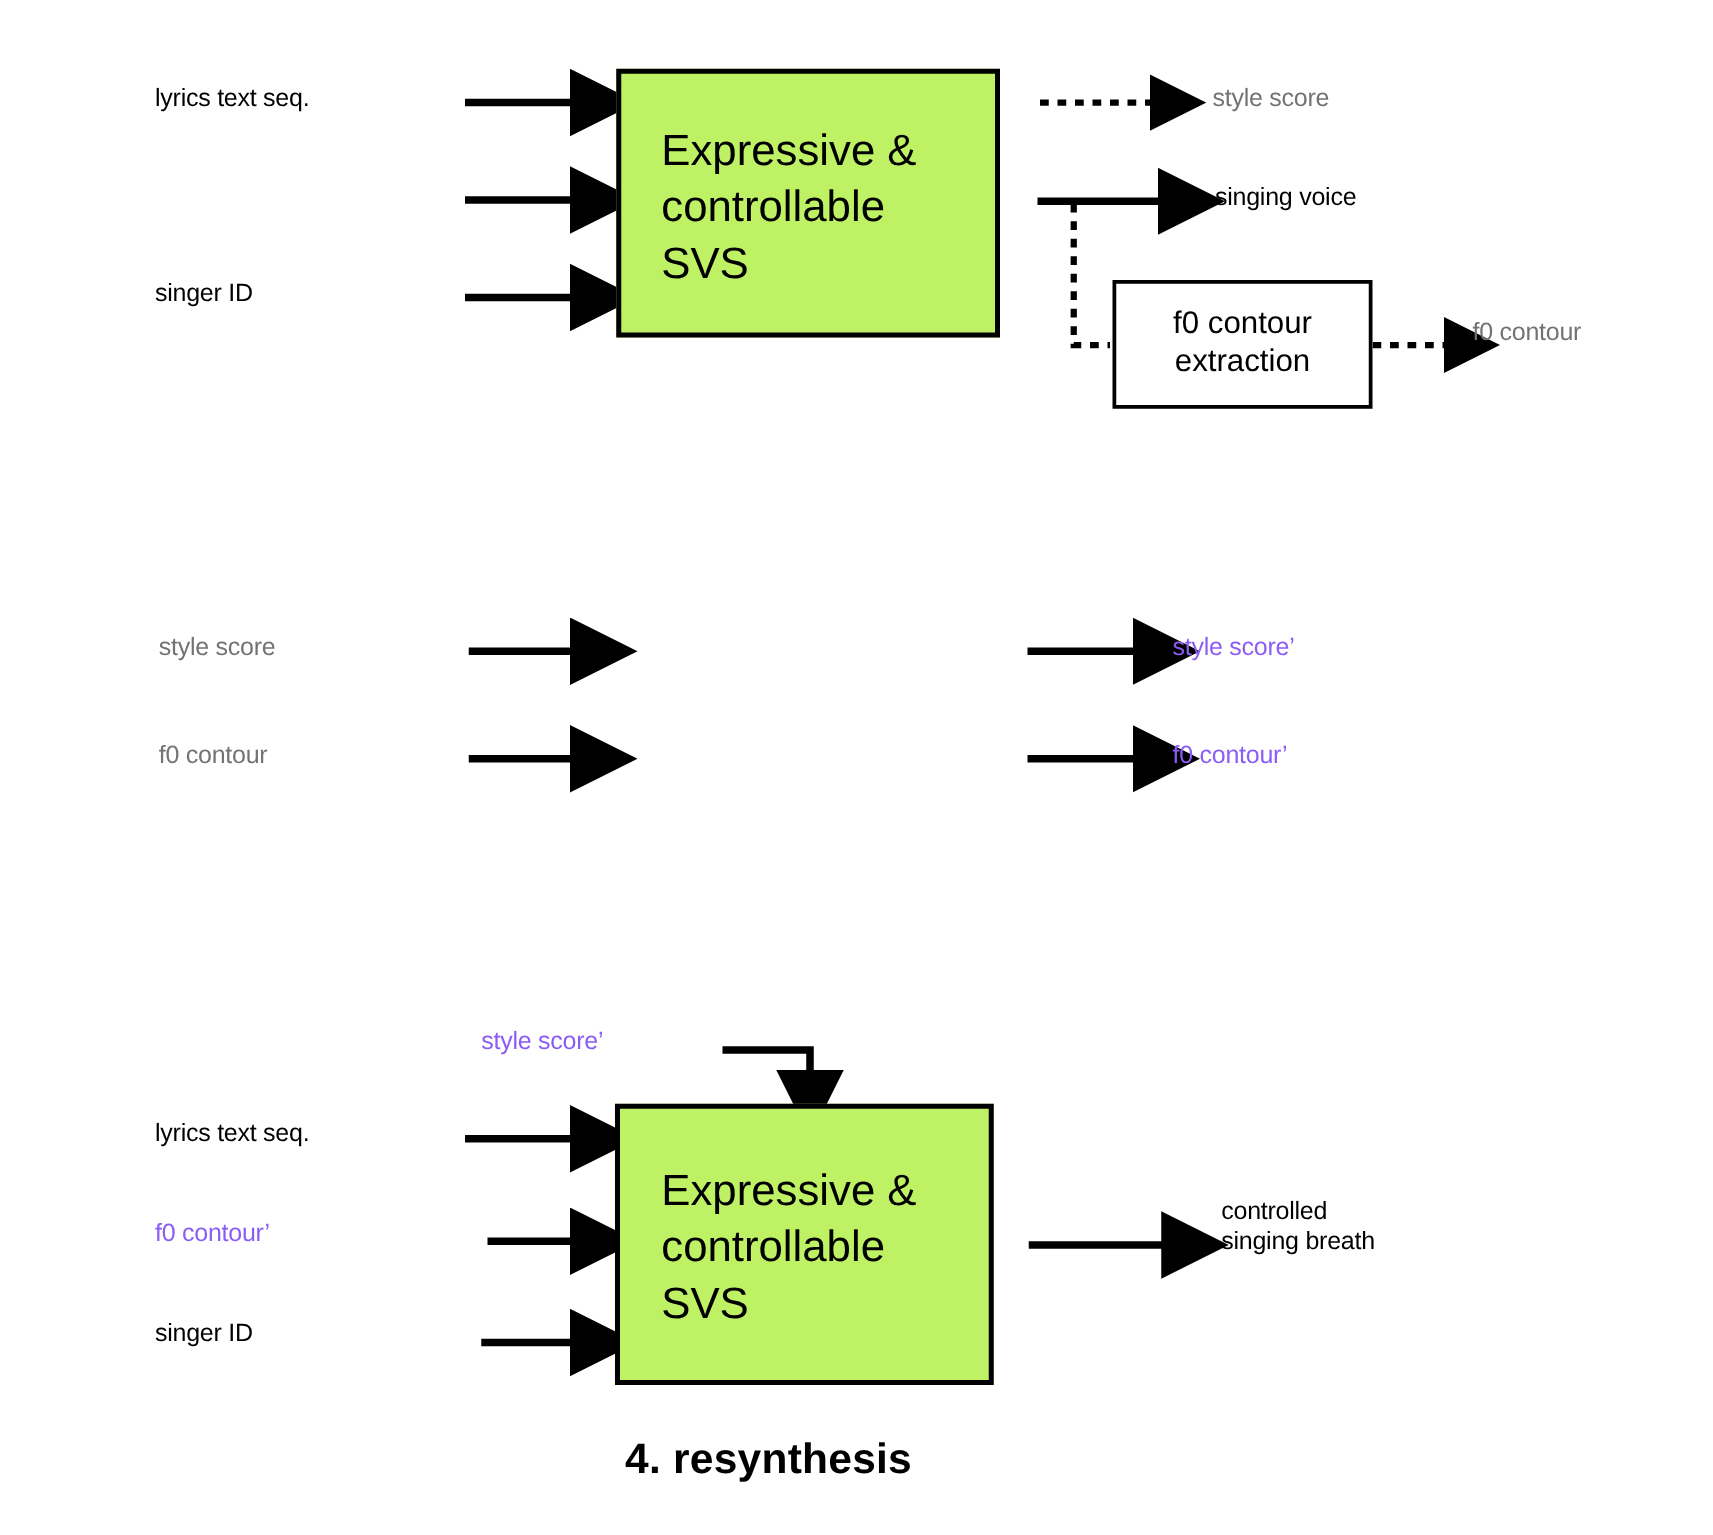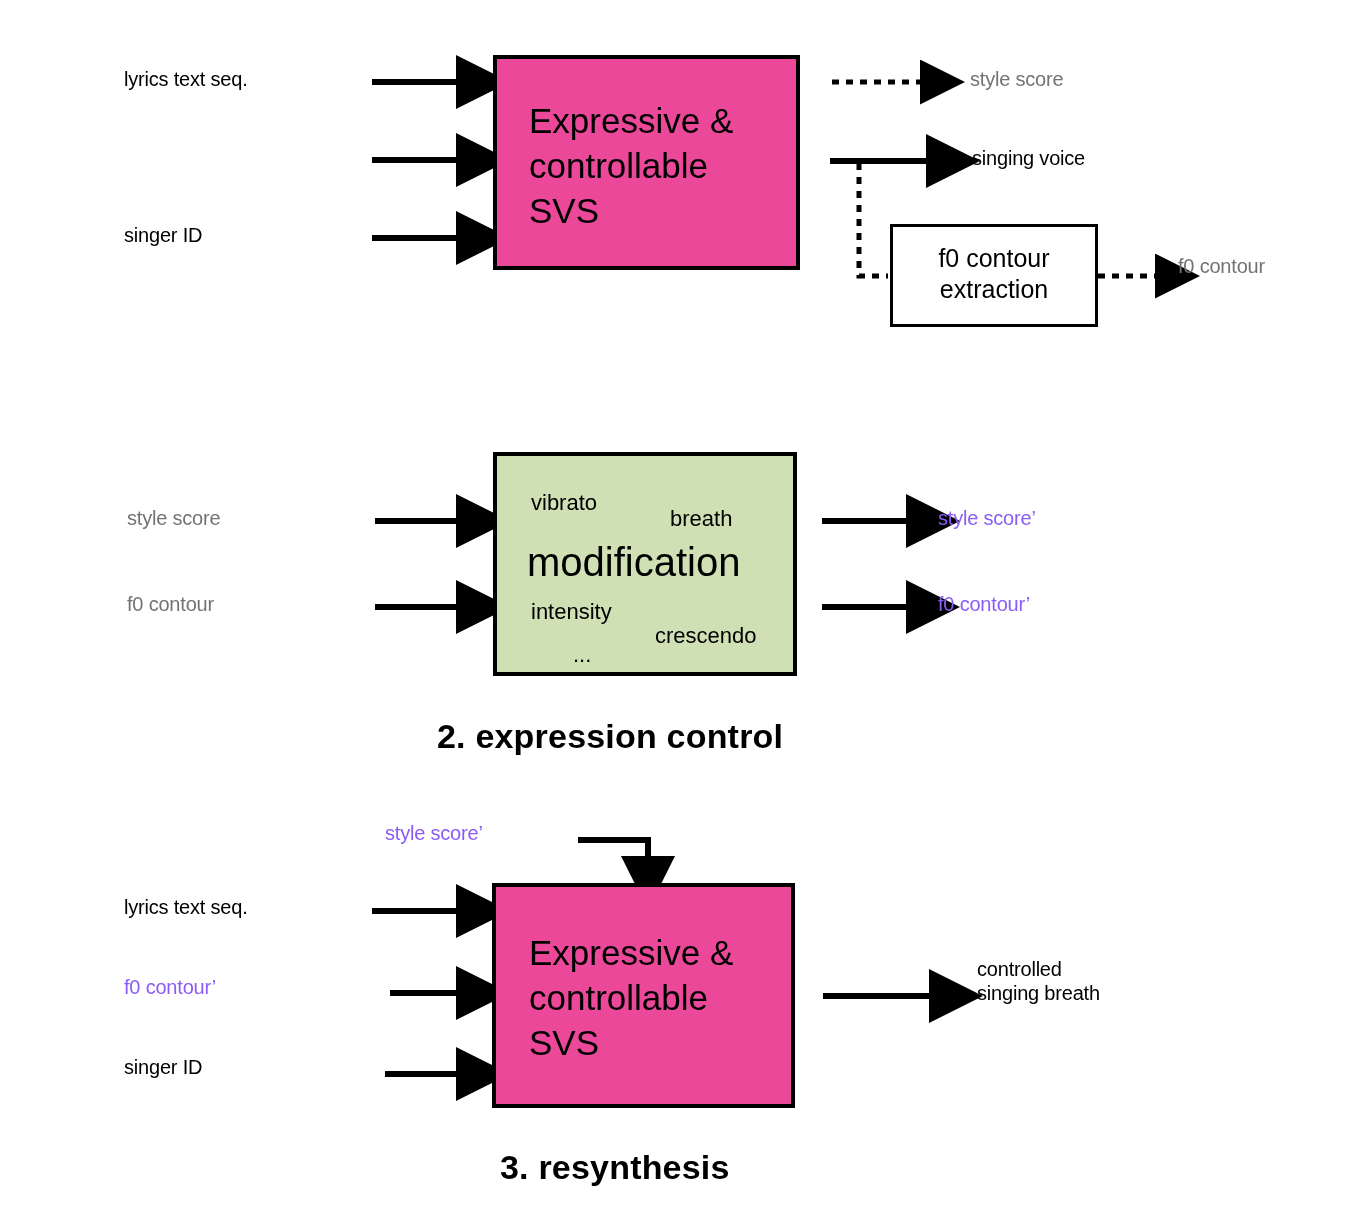--- a/index.html
+++ b/index.html
@@ -38,21 +38,21 @@
   }
   .lbl.blue  { color: #737373; }
   .lbl.red   { color: #8b5cf6; }
 
   
   .box {
     position: absolute;
     border: 4px solid #000000;
     box-sizing: border-box;
   }
-  .box.yellow { background: #ec4899; }
+  .box.yellow { background: #bef264; }
   .box.green  { background: #CEE0B4; }
   .box.white  { background: #ffffff; border-width: 3px; }
 
   .box-title {
     position: absolute;
     font-size: 35px;
     line-height: 1.28;
     white-space: pre;
     color: #000;
   }
@@ -169,44 +169,35 @@
 
   <div class="box white" style="left:890px; top:224px; width:208px; height:103px;">
     <div class="smallbox-text" style="left:0px; top:16px;">f0 contour
 extraction</div>
   </div>
 
 
   <div class="lbl blue" style="left:127px; top:507px;">style score</div>
   <div class="lbl blue" style="left:127px; top:593px;">f0 contour</div>
 
-  <div class="box green" style="left:493px; top:452px; width:304px; height:224px;">
-    <div class="mod-word" style="left:34px; top:34px;">vibrato</div>
-    <div class="mod-word" style="left:173px; top:50px;">breath</div>
-    <div class="mod-main" style="left:30px; top:84px;">modification</div>
-    <div class="mod-word" style="left:34px; top:143px;">intensity</div>
-    <div class="mod-word" style="left:158px; top:167px;">crescendo</div>
-    <div class="mod-word" style="left:76px; top:186px;">...</div>
-  </div>
 
   <div class="lbl red" style="left:938px; top:507px;">style score’</div>
   <div class="lbl red" style="left:938px; top:593px;">f0 contour’</div>
 
-  <div class="caption" style="left:437px; top:717px;">2. expression control</div>
 
   <div class="lbl red" style="left:385px; top:822px;">style score’</div>
 
   <div class="lbl" style="left:124px; top:896px;">lyrics text seq.</div>
   <div class="lbl red" style="left:124px; top:976px;">f0 contour’</div>
   <div class="lbl" style="left:124px; top:1056px;">singer ID</div>
 
   <div class="box yellow" style="left:492px; top:883px; width:303px; height:225px;">
     <div class="box-title" style="left:33px; top:44px;">Expressive &amp;
 controllable
 SVS</div>
   </div>
 
   <div class="lbl" style="left:977px; top:958px;">controlled
 singing breath</div>
 
-  <div class="caption" style="left:500px; top:1148px;">3. resynthesis</div>
+  <div class="caption" style="left:500px; top:1148px;">4. resynthesis</div>
 
 </div>
 
 </body></html>

